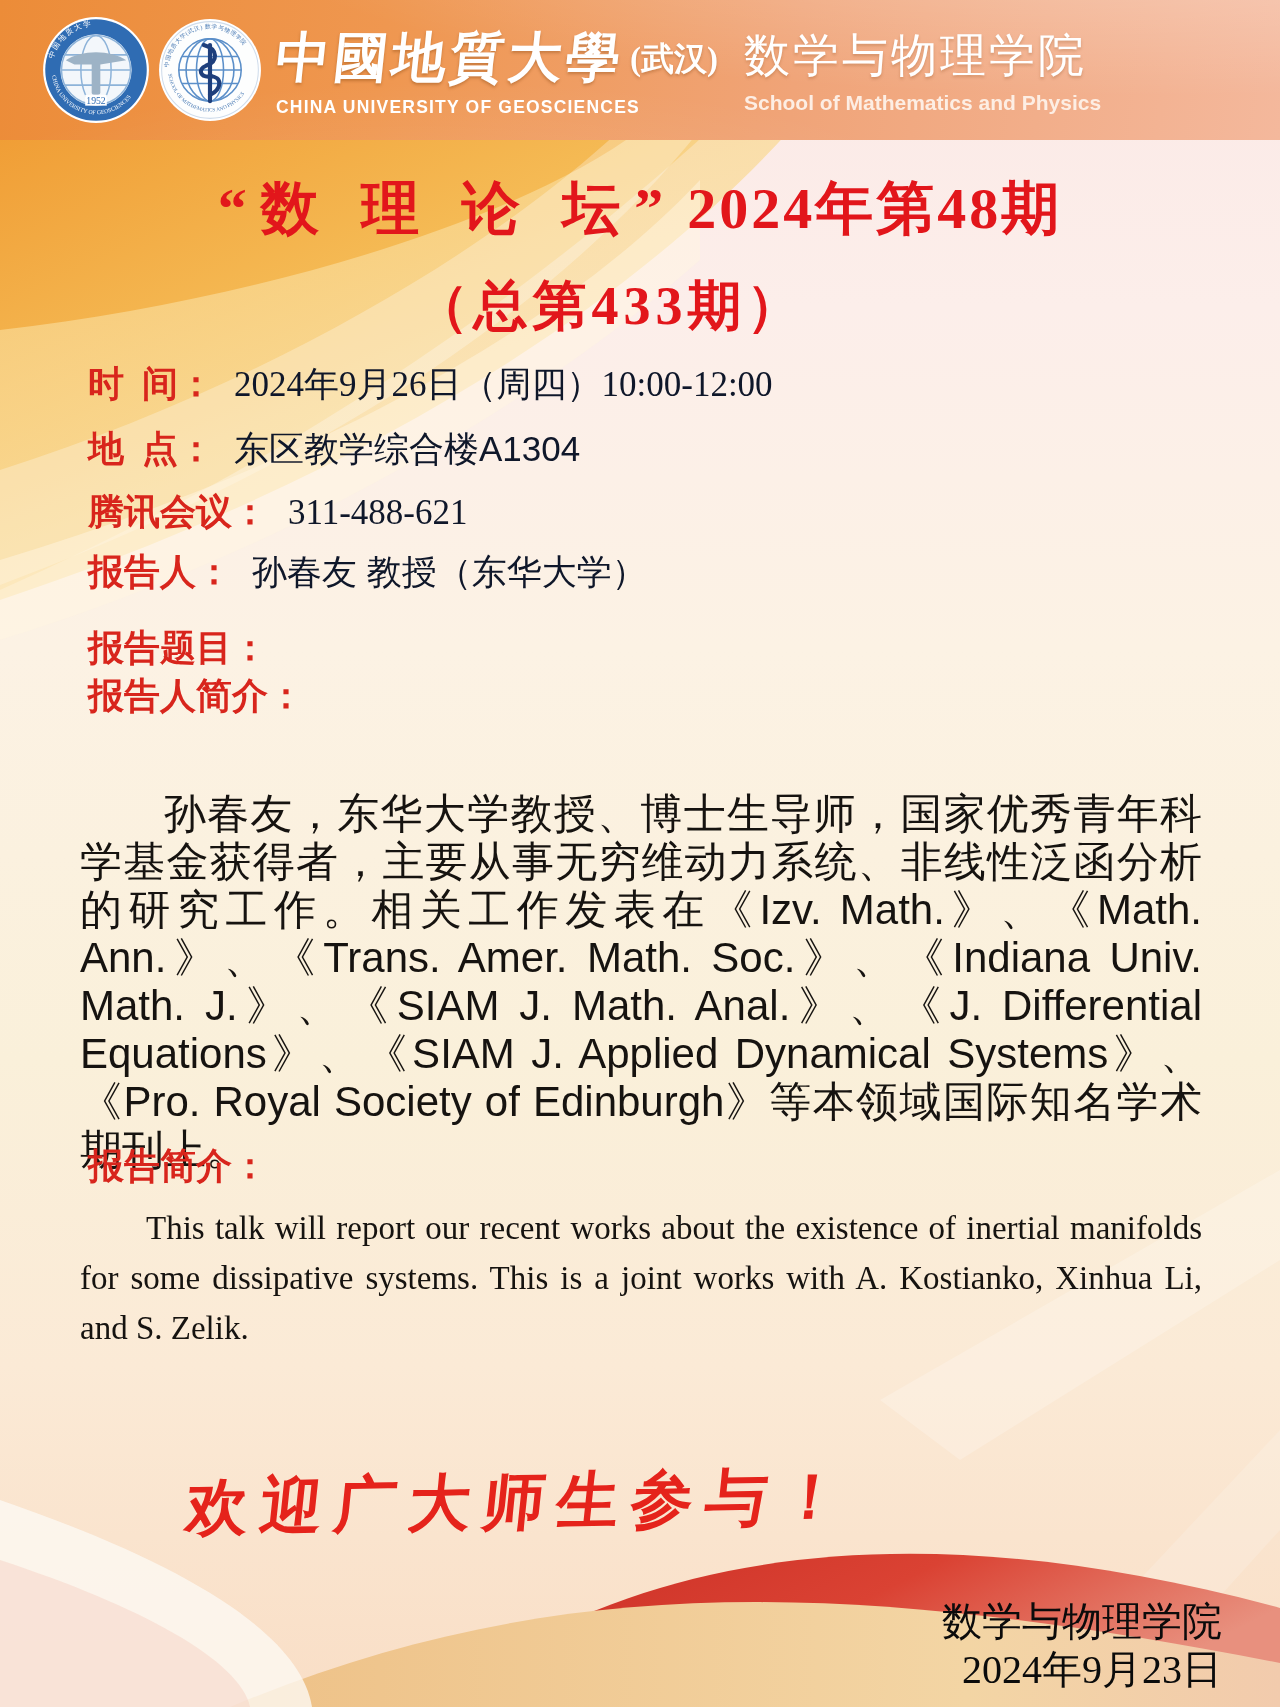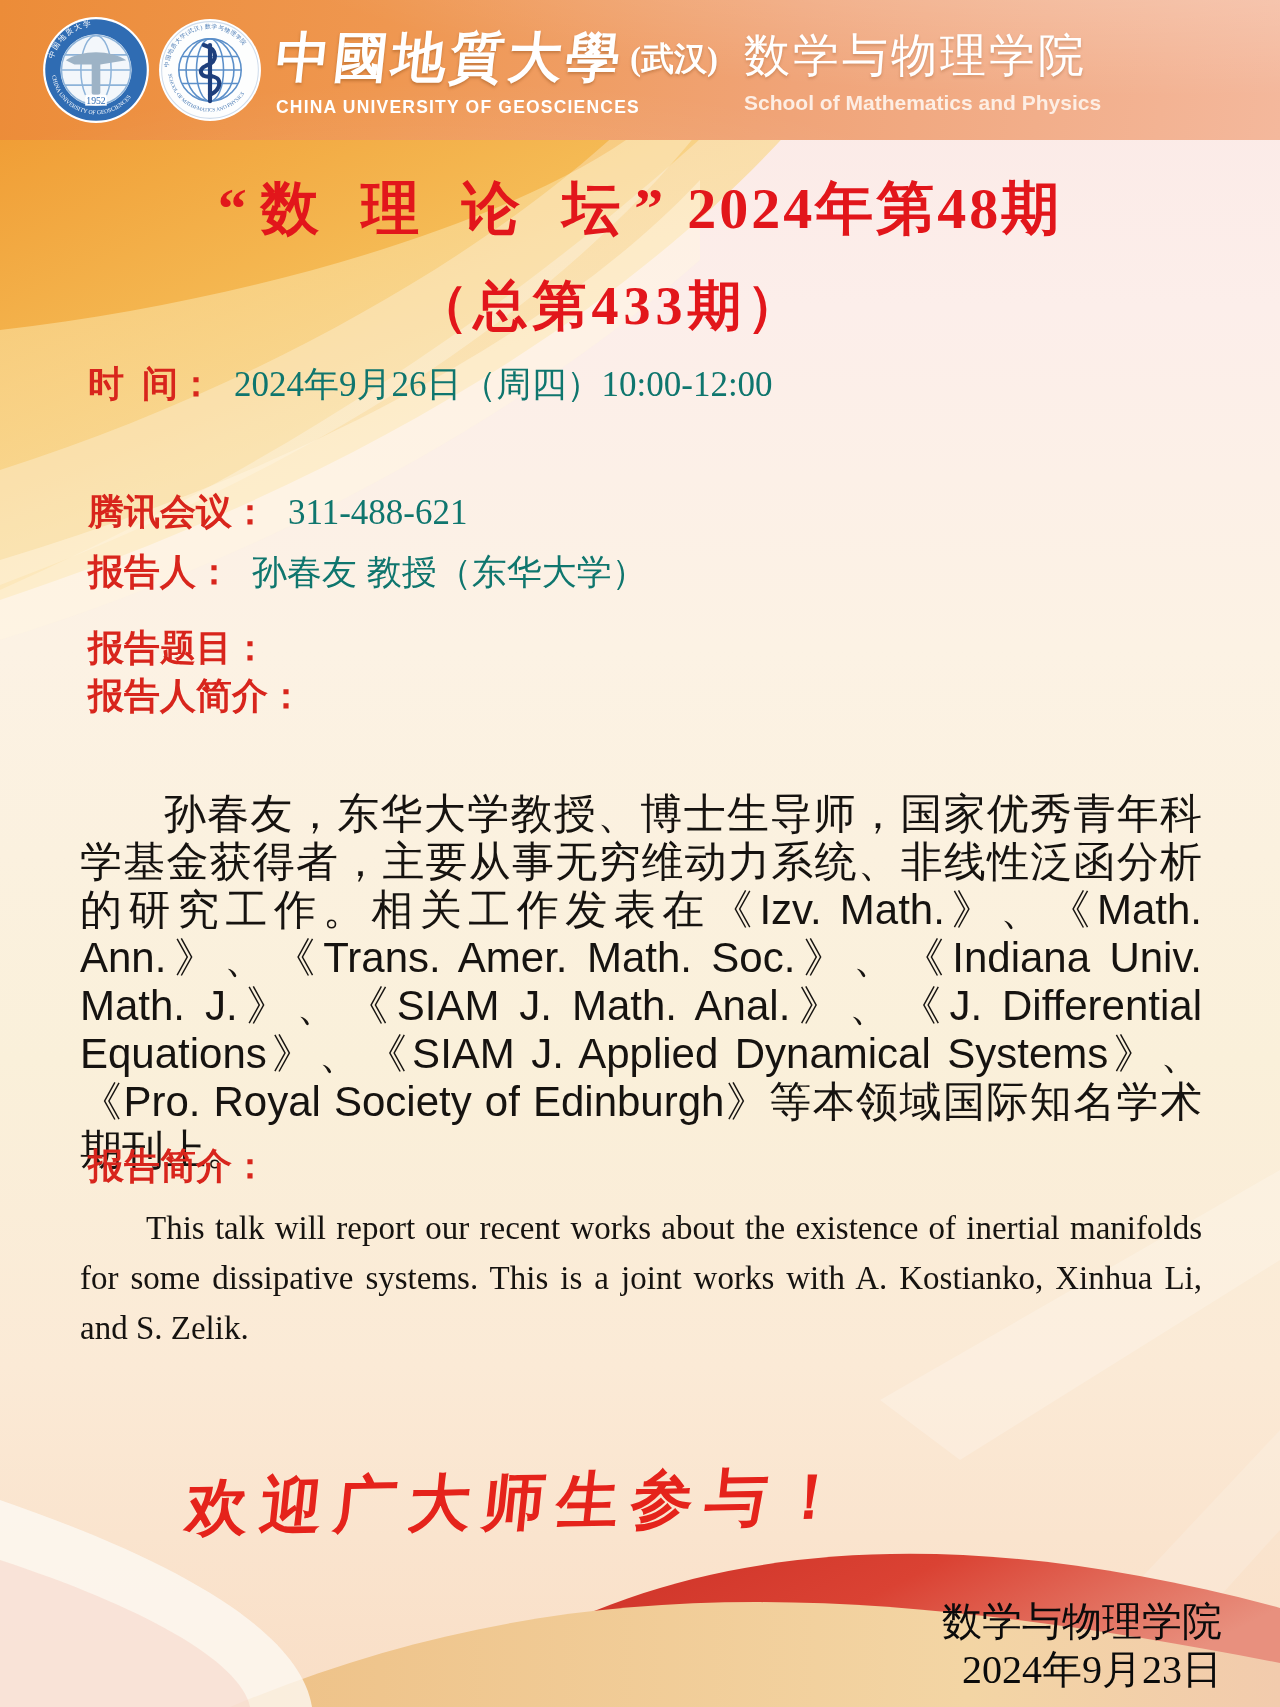--- a/index.html
+++ b/index.html
@@ -41,21 +41,21 @@
   .content{position:absolute;inset:0;z-index:3;}
   .title1{position:absolute;top:170px;left:0;width:1280px;text-align:center;
     color:#e2161b;font-weight:bold;font-size:58px;}
   .title1 .q{letter-spacing:14px;}
   .title1 .rest{letter-spacing:3px;margin-left:10px;}
   .title2{position:absolute;top:270px;left:0;width:1220px;text-align:center;
     color:#e2161b;font-weight:bold;font-size:54px;letter-spacing:5px;}
 
   .row{position:absolute;left:88px;display:flex;align-items:baseline;white-space:pre;}
   .row .lab{color:#d8251c;font-weight:bold;font-size:36px;}
-  .row .val{margin-left:20px;color:#0f766e;font-size:35px;}
+  .row .val{margin-left:20px;color:#0f172a;font-size:35px;}
   .r-time{top:360px;}  .r-place{top:425px;}  .r-meet{top:488px;}
   .r-spk{top:548px;}   .r-topic{top:624px;}
 
   .sec-head{position:absolute;left:88px;color:#d8251c;font-weight:bold;font-size:36px;}
   .h-bio{top:672px;} .h-abs{top:1142px;}
 
   .para{position:absolute;left:80px;width:1122px;color:#161310;text-align:justify;}
   .p-bio{top:790px;font-size:42px;line-height:48px;text-indent:2em;}
   .p-abs{top:1203px;font-size:33px;line-height:50px;text-indent:2em;}
 
@@ -206,20 +206,24 @@
 
     <div class="title1">
       <span class="q">“数 理 论 坛”</span><span class="rest">2024年第48期</span>
     </div>
     <div class="title2">（总第433期）</div>
 
     <div class="row r-time">
       <span class="lab">时  间：</span>
       <span class="val">2024年9月26日（周四）10:00-12:00</span>
     </div>
+    <div class="row r-place">
+      <span class="lab">地  点：</span>
+      <span class="val sans">东区教学综合楼A1304</span>
+    </div>
     <div class="row r-meet">
       <span class="lab">腾讯会议：</span>
       <span class="val">311-488-621</span>
     </div>
     <div class="row r-spk">
       <span class="lab">报告人：</span>
       <span class="val sans">孙春友 教授（东华大学）</span>
     </div>
     <div class="row r-topic">
       <span class="lab">报告题目：</span>

